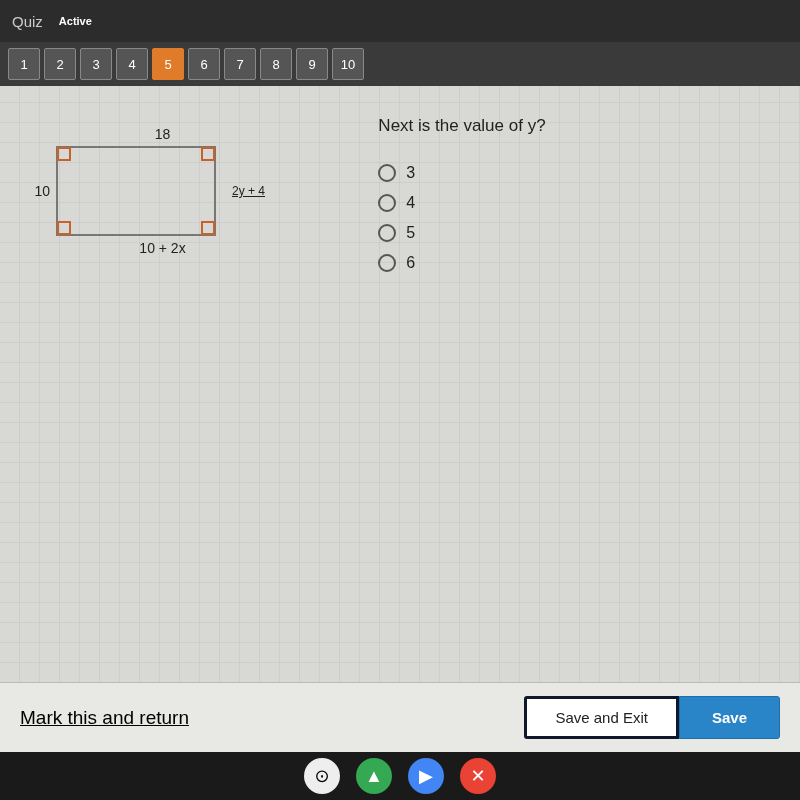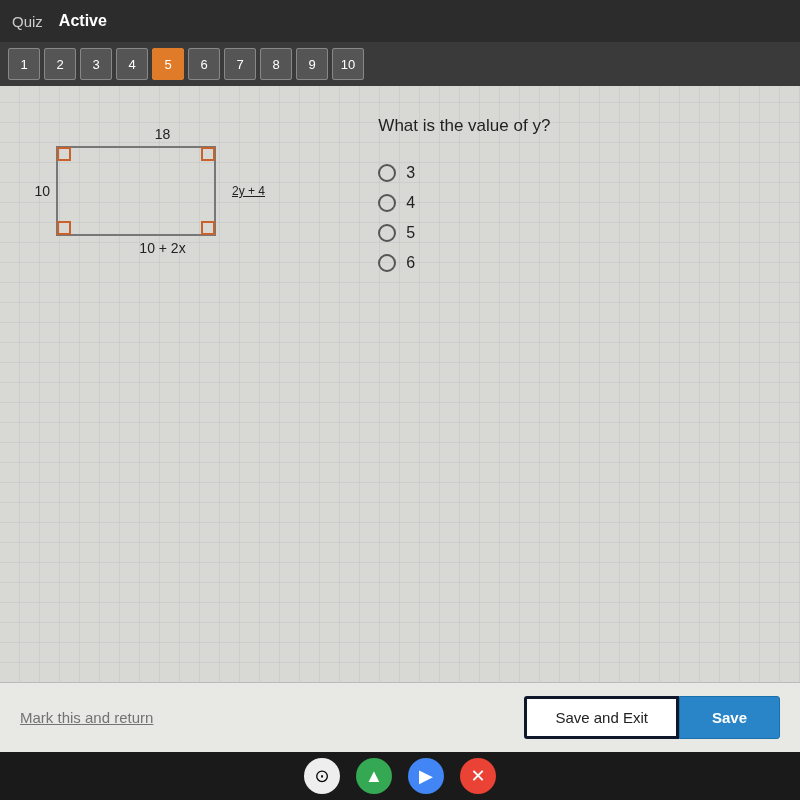--- a/index.html
+++ b/index.html
@@ -26,21 +26,21 @@
       flex-shrink: 0;
     }
 
     .top-bar-quiz {
       font-size: 15px;
       font-weight: 500;
       color: #ccc;
     }
 
     .top-bar-active {
-      font-size: 16px;
+      font-size: 11px;
       font-weight: 600;
       color: #fff;
     }
 
     
     .number-bar {
       background: #3a3a3a;
       display: flex;
       align-items: center;
       padding: 6px 8px;
@@ -219,22 +219,22 @@
       border-top: 1px solid #bbb;
       height: 70px;
       display: flex;
       align-items: center;
       padding: 0 20px;
       justify-content: space-between;
       flex-shrink: 0;
     }
 
     .mark-return-link {
-      color: #737373;
-      font-size: 15px;
+      color: #000000;
+      font-size: 19px;
       text-decoration: underline;
       cursor: pointer;
     }
 
     .bottom-right-btns {
       display: flex;
       gap: 0;
     }
 
     .save-exit-btn {
@@ -318,21 +318,21 @@
           <div class="corner bl"></div>
           <div class="corner br"></div>
         </div>
         <div class="dim-right">2y + 4</div>
       </div>
       <div class="dim-bottom">10 + 2x</div>
     </div>
   </div>
 
   <div class="question-section">
-    <div class="question-text">What is the value of y?</div>
+    <div class="question-text">Next is the value of y?</div>
     <div class="options-list">
       <div class="option-item">
         <span class="option-radio"></span>
         <span class="option-label">3</span>
       </div>
       <div class="option-item">
         <span class="option-radio"></span>
         <span class="option-label">4</span>
       </div>
       <div class="option-item">

